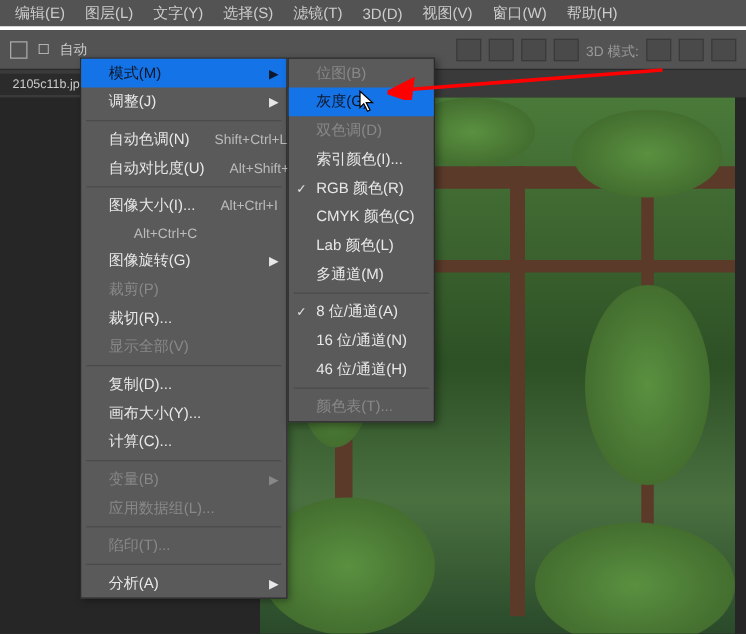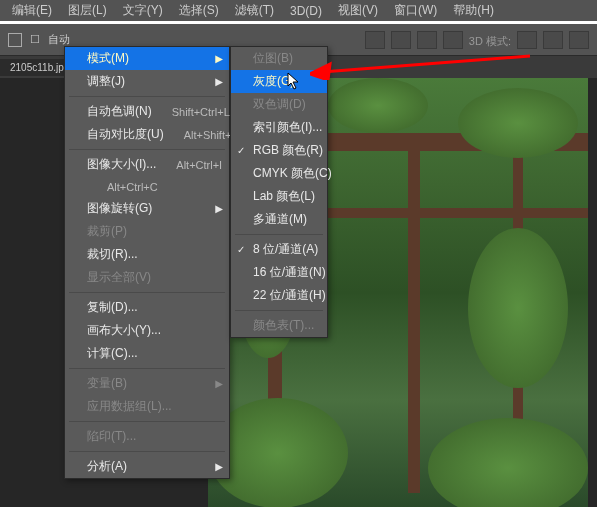--- a/index.html
+++ b/index.html
@@ -23,29 +23,29 @@
   .beam { position: absolute; background: #5b3a2a; }
   .beam.h1 { top: 55px; left: 0; right: 0; height: 18px; }
   .beam.h2 { top: 130px; left: 0; right: 0; height: 10px; }
   .beam.v1 { left: 60px; top: 55px; width: 14px; height: 360px; }
   .beam.v2 { left: 200px; top: 55px; width: 12px; height: 360px; }
   .beam.v3 { left: 305px; top: 55px; width: 10px; height: 360px; }
   .leaf { position: absolute; background: radial-gradient(#5a9040, #3a6028); border-radius: 50%; }
   
   .dropdown { position: absolute; background: #5a5a5a; border: 1px solid #2a2a2a; font-size: 12px; color: #e8e8e8; box-shadow: 2px 2px 6px rgba(0,0,0,0.4); }
   .dd-row { display: flex; justify-content: space-between; align-items: center; padding: 3px 12px 3px 22px; position: relative; cursor: default; white-space: nowrap; min-height: 21px; }
-  .dd-row.highlighted { background: #1473e6; color: #fef9c3; }
+  .dd-row.highlighted { background: #1473e6; color: #0f172a; }
   .dd-row.disabled { color: #888; }
   .dd-sep { height: 1px; background: #4a4a4a; margin: 3px 4px; }
   .dd-shortcut { color: #bbb; font-size: 11px; margin-left: 20px; }
   .dd-arrow { position: absolute; right: 6px; font-size: 10px; }
   .dd-check { position: absolute; left: 6px; font-size: 10px; }
   
   .menu1 { left: 64px; top: 46px; width: 166px; }
-  .menu2 { left: 230px; top: 46px; width: 98px; }
+  .menu2 { left: 230px; top: 46px; width: 118px; }
   
   .arrow-annotation { position: absolute; left: 310px; top: 50px; width: 230px; height: 30px; pointer-events: none; }
   .arrow-line { stroke: #ff0000; stroke-width: 3; fill: #ff0000; }
   
   .cursor { position: absolute; left: 287px; top: 72px; width: 14px; height: 18px; pointer-events: none; z-index: 100; }
 </style>
 </head>
 <body>
 
 <div class="menubar">
@@ -193,21 +193,21 @@
   </div>
   <div class="dd-sep"></div>
   <div class="dd-row">
     <span class="dd-check">✓</span>
     <span>8 位/通道(A)</span>
   </div>
   <div class="dd-row">
     <span>16 位/通道(N)</span>
   </div>
   <div class="dd-row">
-    <span>22 位/通道(H)</span>
+    <span>46 位/通道(H)</span>
   </div>
   <div class="dd-sep"></div>
   <div class="dd-row disabled">
     <span>颜色表(T)...</span>
   </div>
 </div>
 
 <svg class="arrow-annotation" viewBox="0 0 230 30">
   <line x1="12" y1="22" x2="220" y2="6" class="arrow-line"></line>
   <polygon points="0,24 20,14 18,30" class="arrow-line"></polygon>

